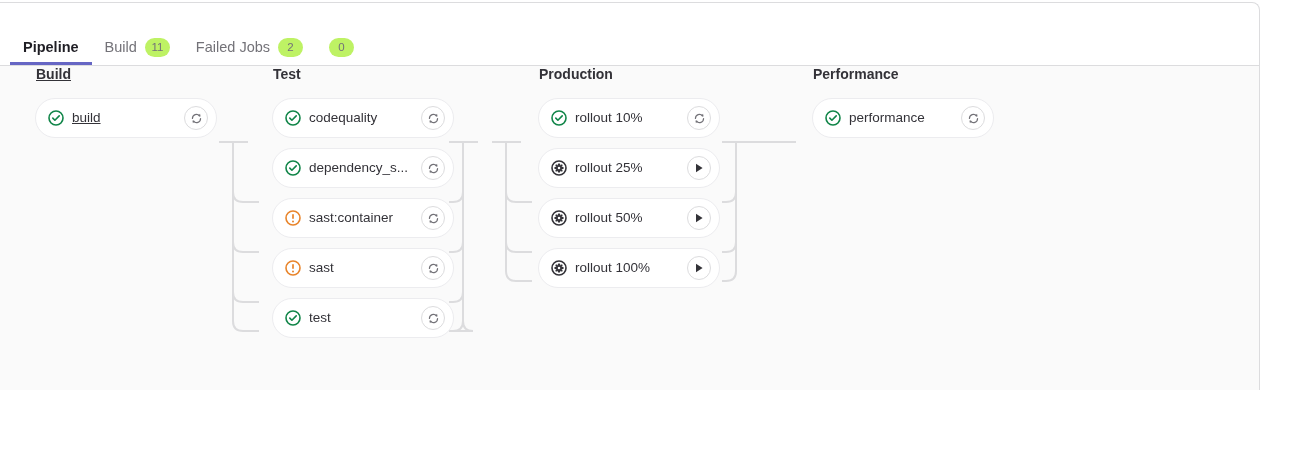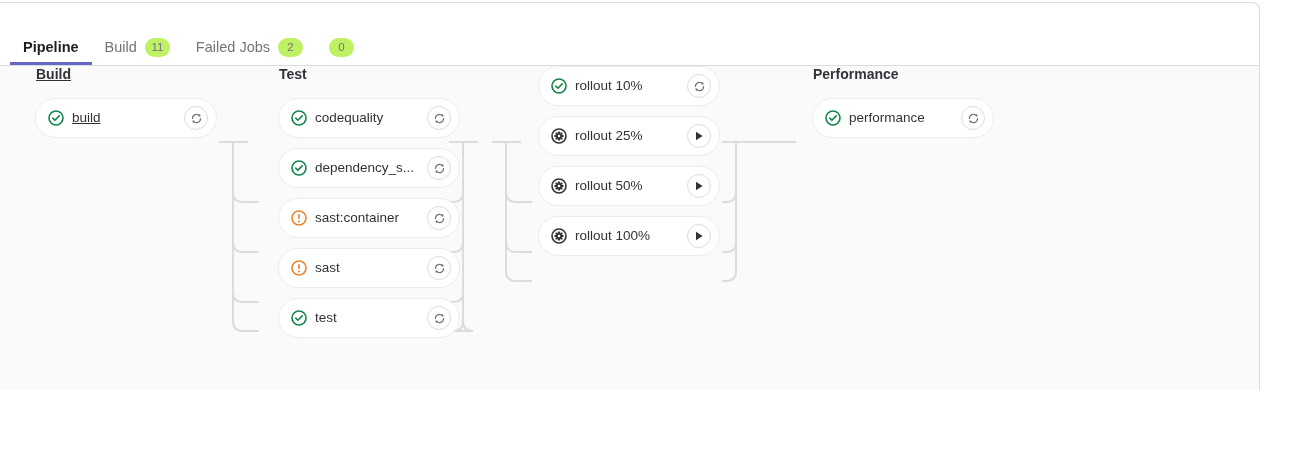--- a/index.html
+++ b/index.html
@@ -261,21 +261,21 @@
                     <path d="M13 8 A5 5 0 0 1 4.2 11.3"></path>
                     <path d="M3 8 A5 5 0 0 1 11.8 4.7"></path>
                   </g>
                   <path d="M12.4 2.2 L12.9 5.4 L9.8 4.8 Z" fill="#737278"></path>
                   <path d="M3.6 13.8 L3.1 10.6 L6.2 11.2 Z" fill="#737278"></path>
                 </svg>
               </button>
             </div>
           </div>
         </div>
-        <div class="stage" style="left: 278px;">
+        <div class="stage" style="left: 272px;">
           <div class="stage-title">Test</div>
           <div class="jobs">
             <div class="job">
               <svg class="job-status" viewBox="0 0 16 16">
                 <circle cx="8" cy="8" r="7" fill="none" stroke="#108548" stroke-width="1.6"></circle>
                 <path d="M4.8 8.1 L6.9 10.2 L11.2 5.9" fill="none" stroke="#108548" stroke-width="1.6" stroke-linecap="round" stroke-linejoin="round"></path>
               </svg>
               <span class="job-name">codequality</span>
               <button class="job-action">
                 <svg width="13" height="13" viewBox="0 0 16 16">
@@ -354,20 +354,21 @@
                     <path d="M3 8 A5 5 0 0 1 11.8 4.7"></path>
                   </g>
                   <path d="M12.4 2.2 L12.9 5.4 L9.8 4.8 Z" fill="#737278"></path>
                   <path d="M3.6 13.8 L3.1 10.6 L6.2 11.2 Z" fill="#737278"></path>
                 </svg>
               </button>
             </div>
           </div>
         </div>
         <div class="stage" style="left: 538px;">
+          <div class="stage-title">Production</div>
           <div class="jobs">
             <div class="job">
               <svg class="job-status" viewBox="0 0 16 16">
                 <circle cx="8" cy="8" r="7" fill="none" stroke="#108548" stroke-width="1.6"></circle>
                 <path d="M4.8 8.1 L6.9 10.2 L11.2 5.9" fill="none" stroke="#108548" stroke-width="1.6" stroke-linecap="round" stroke-linejoin="round"></path>
               </svg>
               <span class="job-name">rollout 10%</span>
               <button class="job-action">
                 <svg width="13" height="13" viewBox="0 0 16 16">
                   <g fill="none" stroke="#737278" stroke-width="1.5" stroke-linecap="round">

